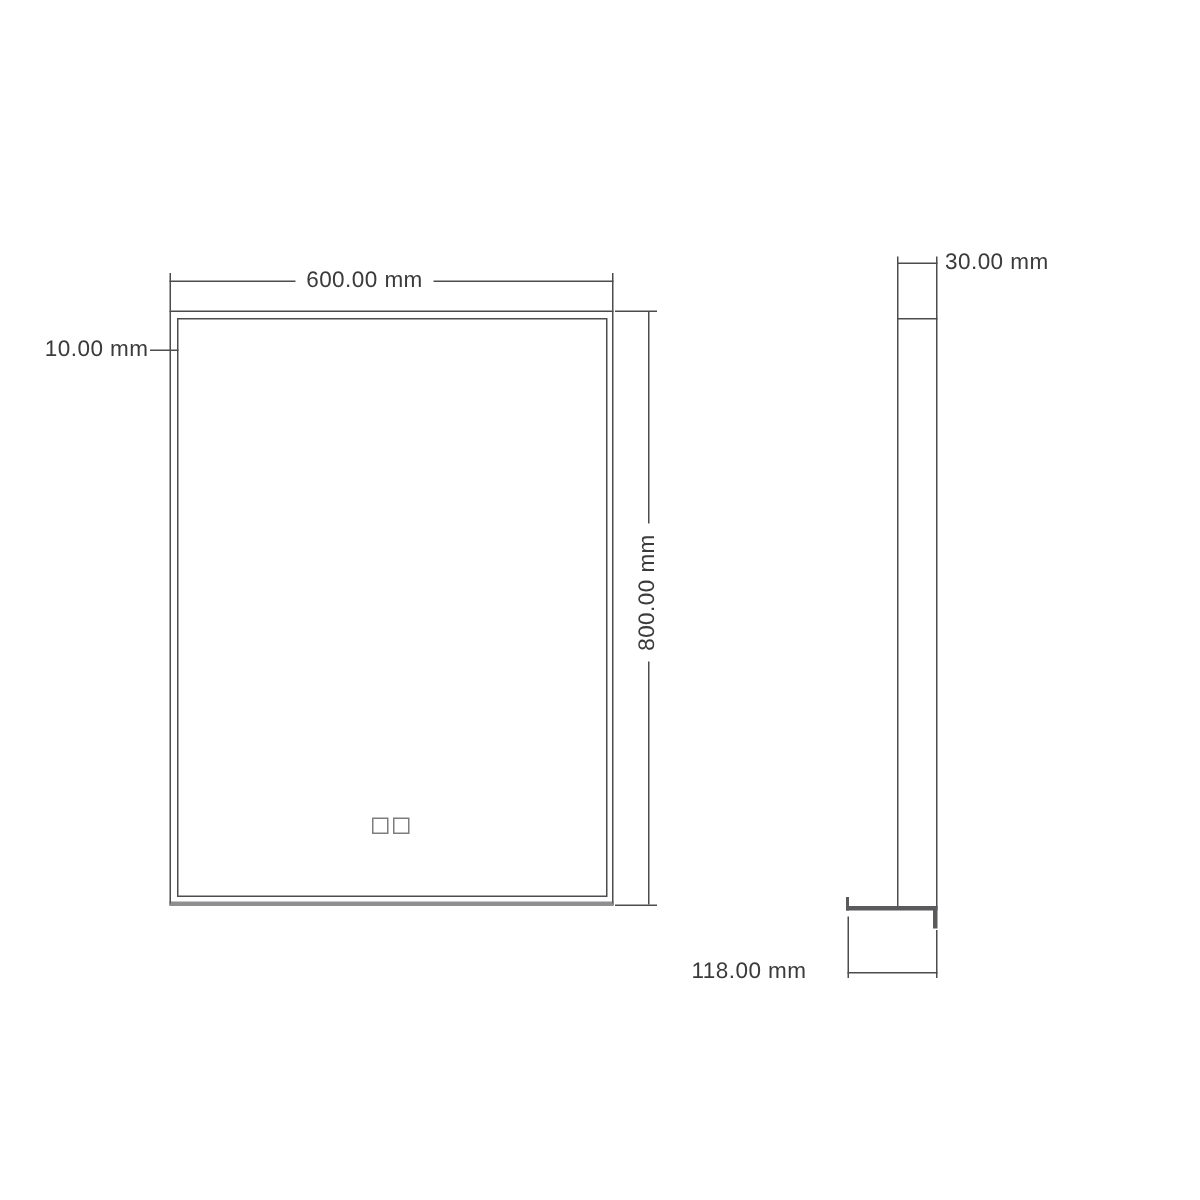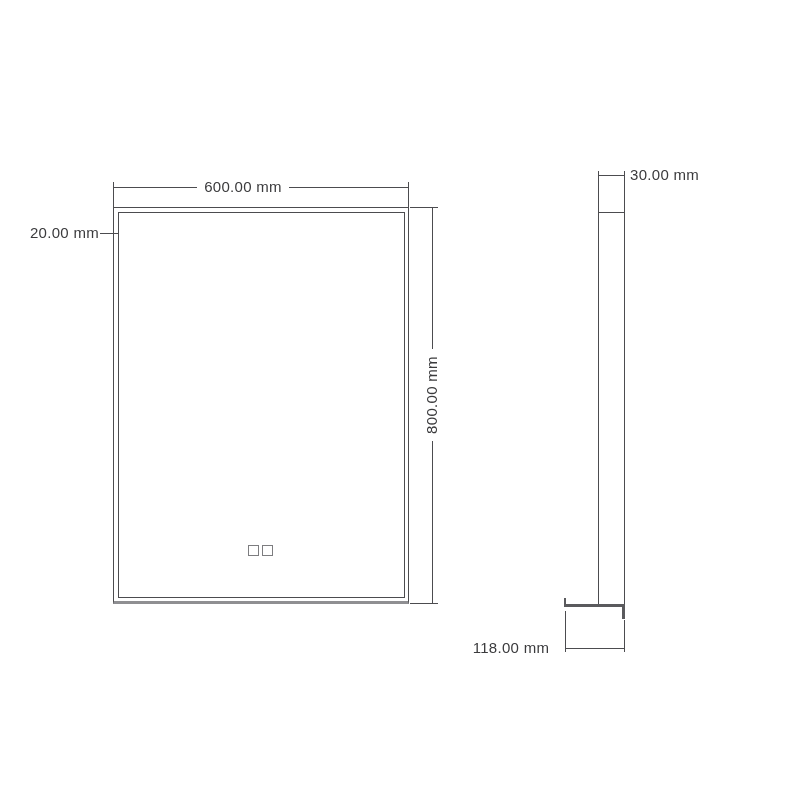--- a/index.html
+++ b/index.html
@@ -69,21 +69,21 @@
   }
   #label-10mm {
     left: 18px; top: 225px; width: 81px;
     text-align: right;
   }
   #label-50mm {
     left: 630px; top: 167px;
   }
   #label-118mm {
     left: 461px; top: 640px; width: 100px;
-    text-align: center;
+    text-align: left;
   }
   #side-profile {
     left: 598px; top: 212px; width: 27px; height: 393px;
     border-bottom: none;
   }
 </style>
 </head>
 <body>
 
 <div id="canvas">
@@ -93,21 +93,21 @@
     <div class="line" style="left:113px; top:182px; width:1px; height:25px;"></div>
     <div class="line" style="left:408px; top:182px; width:1px; height:25px;"></div>
     <div class="line" style="left:113px; top:187px; width:296px; height:1px;"></div>
     <div class="dim-label" id="dim600-label"><span class="bg">600.00 mm</span></div>
 
     <div class="rect" id="outer-frame"></div>
 
     <div class="rect" id="inner-frame"></div>
 
     <div class="line" style="left:100px; top:233px; width:19px; height:1px;"></div>
-    <div class="dim-label" id="label-10mm"><span>20.00 mm</span></div>
+    <div class="dim-label" id="label-10mm"><span>10.00 mm</span></div>
 
     <div class="touch-btn" style="left:248px;"></div>
     <div class="touch-btn" style="left:262px;"></div>
 
     <div class="line" style="left:410px; top:207px; width:28px; height:1px;"></div>
     <div class="line" style="left:410px; top:603px; width:28px; height:1px;"></div>
     <div class="line" style="left:432px; top:208px; width:1px; height:395px;"></div>
     <div class="dim-label" id="dim800-label"><span class="bg">800.00 mm</span></div>
   </div>
 

